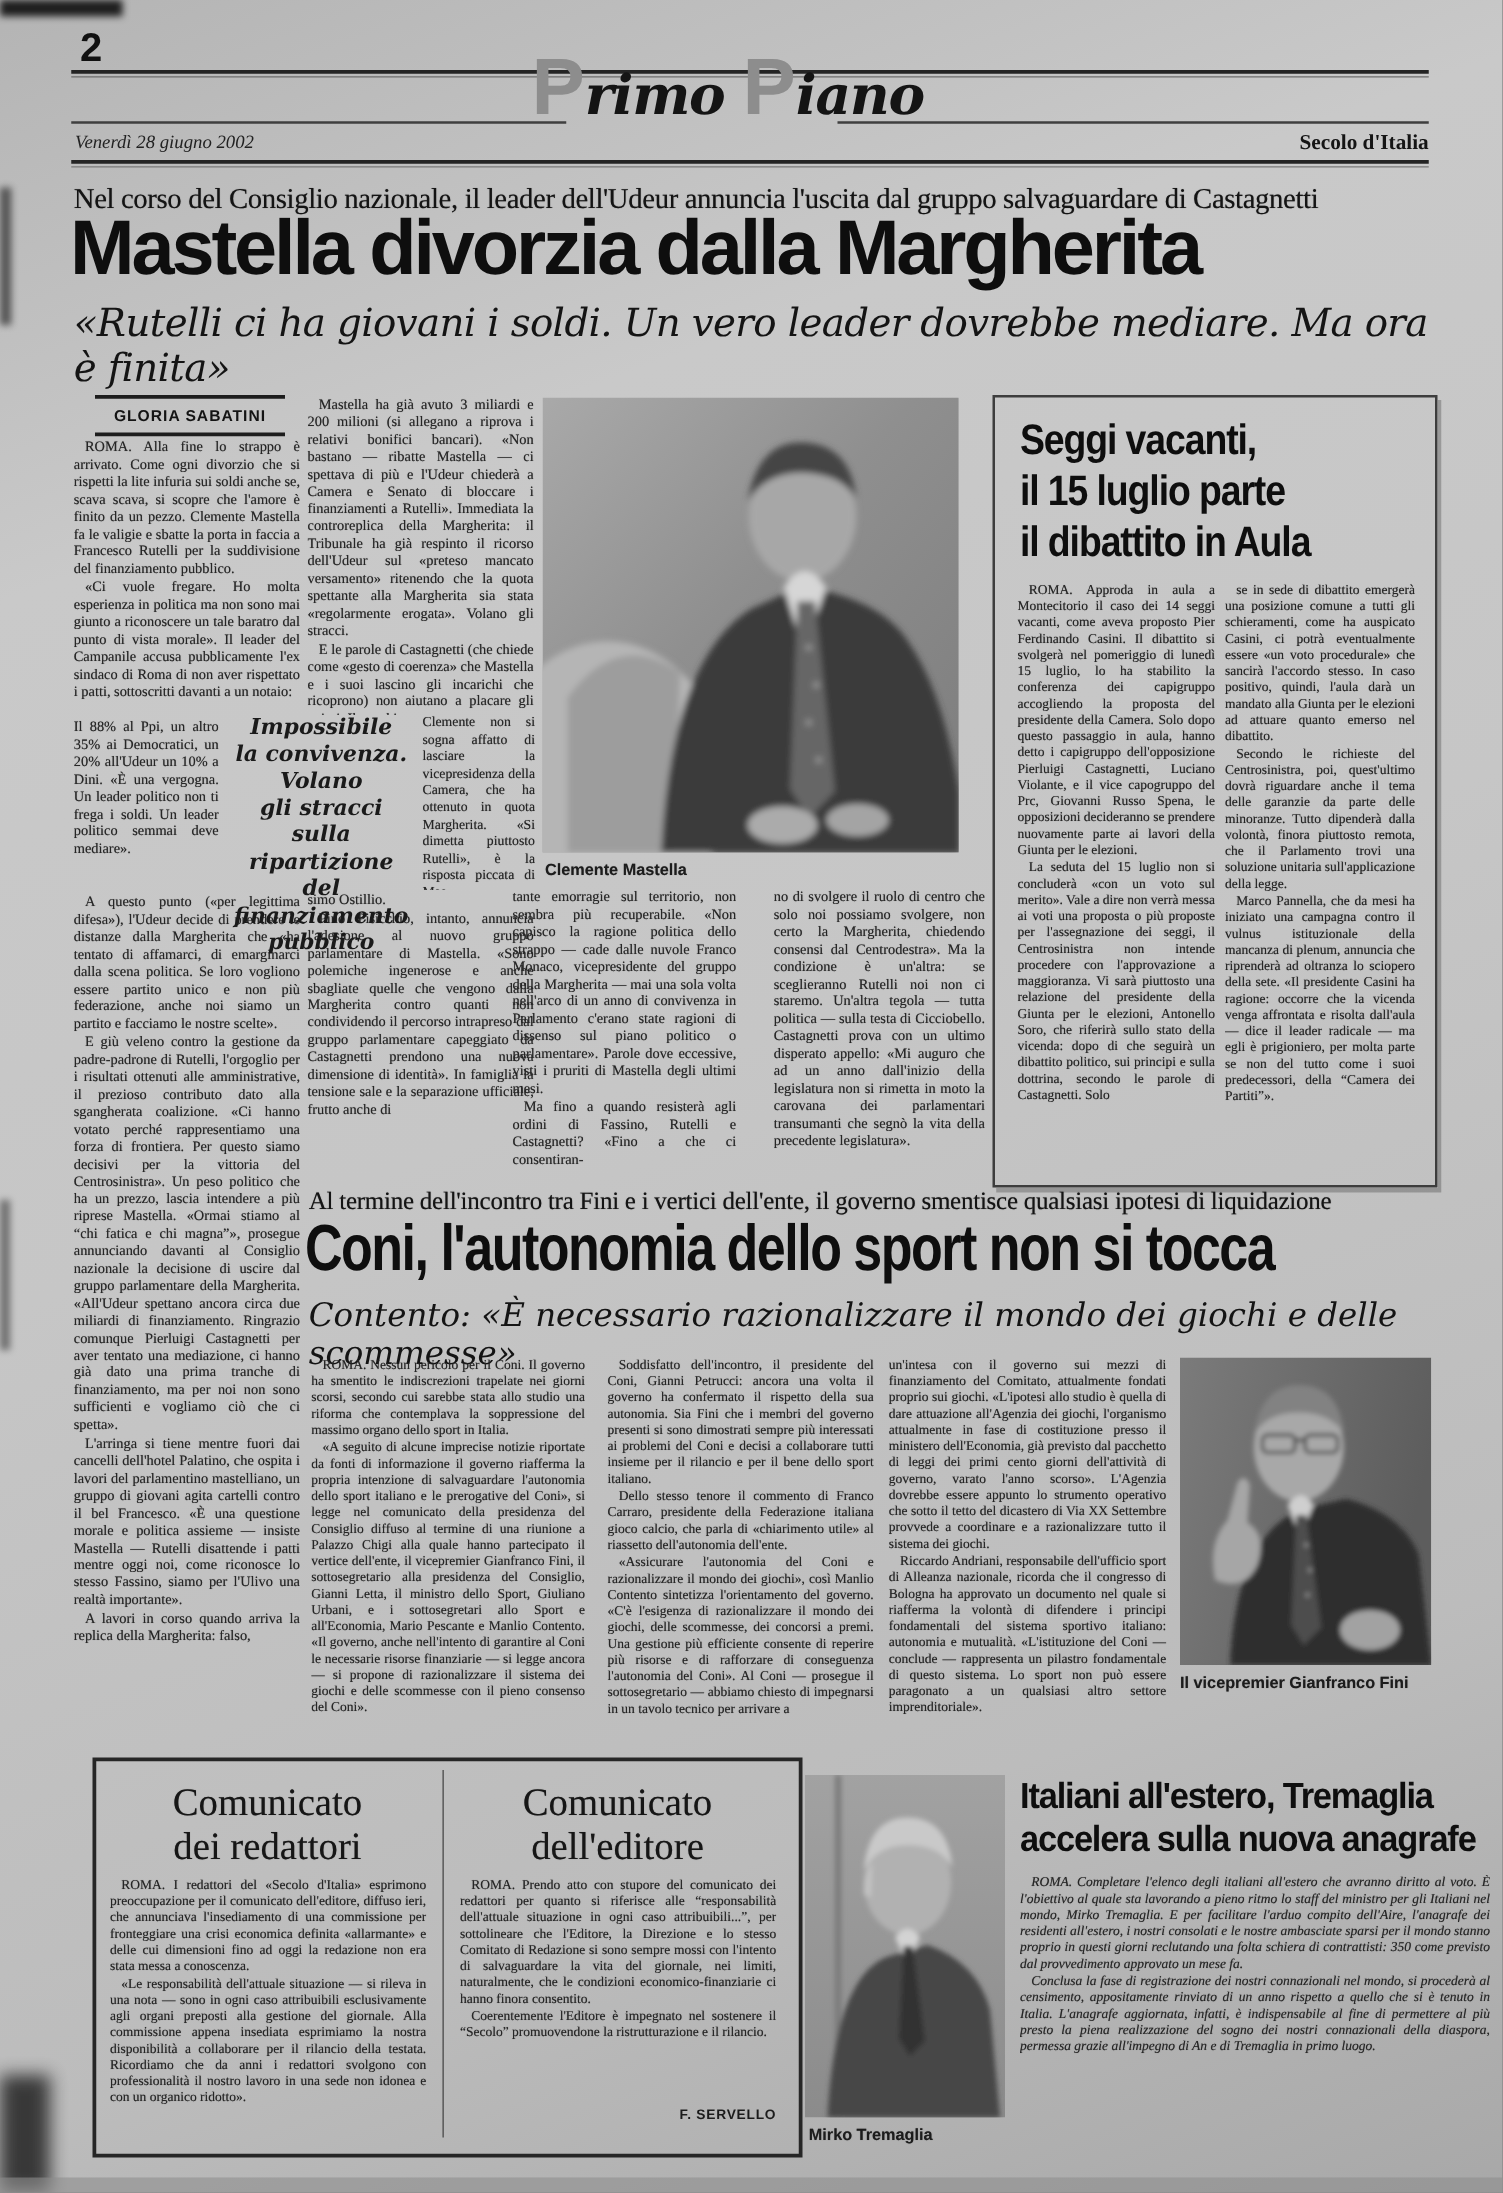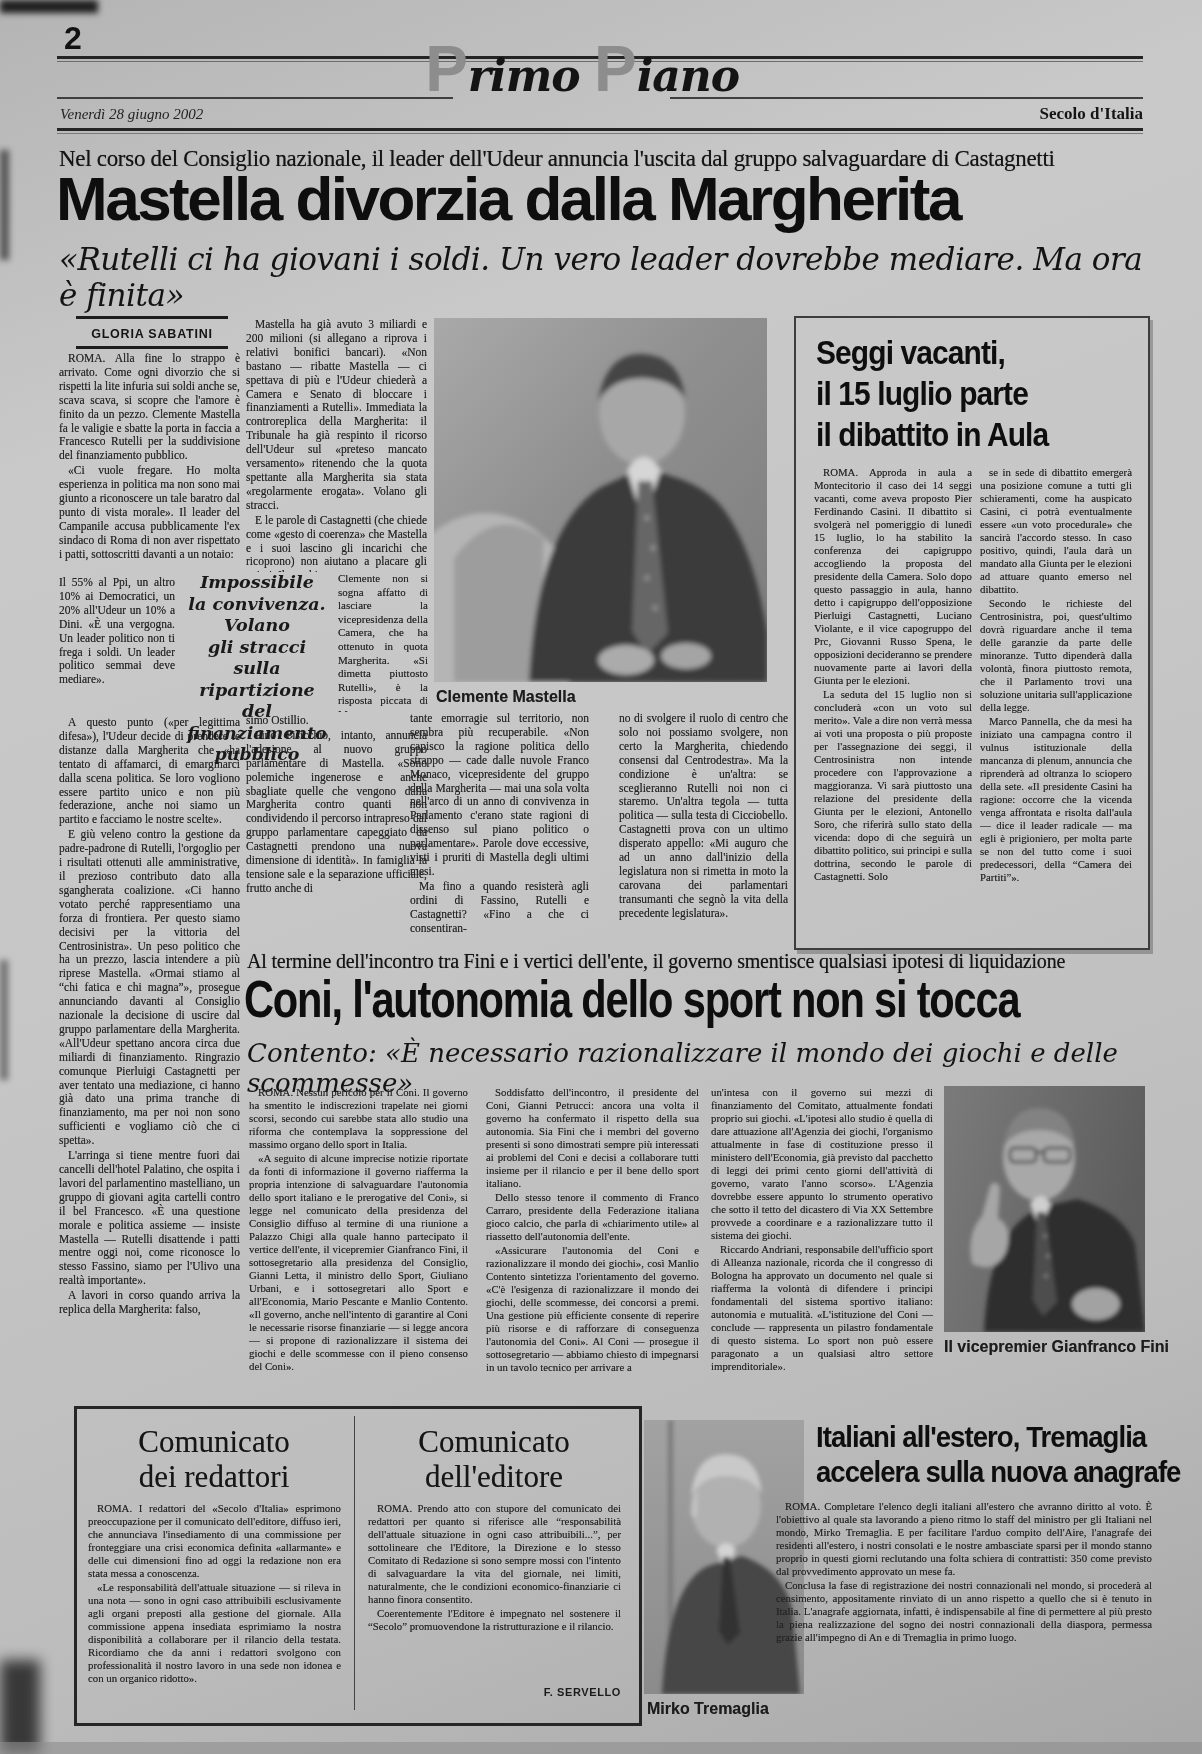--- a/index.html
+++ b/index.html
@@ -8,21 +8,21 @@
         font-family:"Liberation Serif",serif;}
   .abs{position:absolute;}
   .rule{position:absolute;background:#242424;}
   .body{font-family:"Liberation Serif",serif;font-size:11.5px;line-height:13.9px;text-align:justify;
         color:#262626;overflow:hidden;text-shadow:0 0 .6px rgba(25,25,25,.55);}
   .body p{margin:0 0 1px 0;text-indent:9px;}
   .cont p:first-child{text-indent:0;}
   .sm{font-size:10.8px;line-height:13px;}
   .nar{font-size:11px;line-height:13.6px;}
   .sans{font-family:"Liberation Sans",sans-serif;}
-  .caption{font-family:"Liberation Sans",sans-serif;font-weight:bold;font-size:16px;color:#1c1c1c;
+  .caption{font-family:"Liberation Sans",sans-serif;font-weight:bold;font-size:13px;color:#1c1c1c;
            text-shadow:0 0 .6px rgba(25,25,25,.5);}
   .hl{font-family:"Liberation Sans",sans-serif;font-weight:bold;color:#0e0e0e;}
   .kicker{color:#141414;text-shadow:0 0 .7px rgba(20,20,20,.6);}
   .pullquote{font-family:"DejaVu Serif",serif;font-style:italic;font-weight:bold;font-size:17.5px;
              line-height:21.5px;text-align:center;white-space:pre-line;color:#1a1a1a;}
   .serif-title{font-family:"Liberation Serif",serif;font-size:31px;line-height:35px;text-align:center;
                color:#161616;white-space:pre-line;text-shadow:0 0 .6px rgba(25,25,25,.5);}
   .logo-p{font-family:"Liberation Sans",sans-serif;font-weight:bold;font-size:64px;color:#8d8d8d;}
   .logo-rest{font-family:"DejaVu Serif",serif;font-style:italic;font-weight:bold;font-size:44px;
              color:#141414;letter-spacing:-1px;}
@@ -65,21 +65,21 @@
 
   <div class="abs" style="left:76px;top:316px;width:152px;border-top:3px solid #1d1d1d;border-bottom:3px solid #1d1d1d;padding:5px 0 4px;text-align:center;">
     <span class="sans" style="font-weight:bold;font-size:12.5px;letter-spacing:.8px;color:#141414;">GLORIA SABATINI</span>
   </div>
 
   <div class="abs body" style="left:59px;top:352px;width:181px;height:222px;">
       <p>ROMA. Alla fine lo strappo è arrivato. Come ogni divorzio che si rispetti la lite infuria sui soldi anche se, scava scava, si scopre che l'amore è finito da un pezzo. Clemente Mastella fa le valigie e sbatte la porta in faccia a Francesco Rutelli per la suddivisione del finanziamento pubblico.</p>
       <p>«Ci vuole fregare. Ho molta esperienza in politica ma non sono mai giunto a riconoscere un tale baratro dal punto di vista morale». Il leader del Campanile accusa pubblicamente l'ex sindaco di Roma di non aver rispettato i patti, sottoscritti davanti a un notaio:</p>
     </div>
   <div class="abs body cont" style="left:59px;top:576px;width:116px;height:138px;">
-      <p>Il 55% al Ppi, un altro 10% ai Democratici, un 20% all'Udeur un 10% a Dini. «È una vergogna. Un leader politico non ti frega i soldi. Un leader politico semmai deve mediare».</p>
+      <p>Il 88% al Ppi, un altro 35% ai Democratici, un 20% all'Udeur un 10% a Dini. «È una vergogna. Un leader politico non ti frega i soldi. Un leader politico semmai deve mediare».</p>
     </div>
   <div class="abs body" style="left:59px;top:716px;width:181px;height:686px;">
       <p>A questo punto («per legittima difesa»), l'Udeur decide di prendere le distanze dalla Margherita che «ha tentato di affamarci, di emarginarci dalla scena politica. Se loro vogliono essere partito unico e non più federazione, anche noi siamo un partito e facciamo le nostre scelte».</p>
       <p>E giù veleno contro la gestione da padre-padrone di Rutelli, l'orgoglio per i risultati ottenuti alle amministrative, il prezioso contributo dato alla sgangherata coalizione. «Ci hanno votato perché rappresentiamo una forza di frontiera. Per questo siamo decisivi per la vittoria del Centrosinistra». Un peso politico che ha un prezzo, lascia intendere a più riprese Mastella. «Ormai stiamo al “chi fatica e chi magna”», prosegue annunciando davanti al Consiglio nazionale la decisione di uscire dal gruppo parlamentare della Margherita. «All'Udeur spettano ancora circa due miliardi di finanziamento. Ringrazio comunque Pierluigi Castagnetti per aver tentato una mediazione, ci hanno già dato una prima tranche di finanziamento, ma per noi non sono sufficienti e vogliamo ciò che ci spetta».</p>
       <p>L'arringa si tiene mentre fuori dai cancelli dell'hotel Palatino, che ospita i lavori del parlamentino mastelliano, un gruppo di giovani agita cartelli contro il bel Francesco. «È una questione morale e politica assieme — insiste Mastella — Rutelli disattende i patti mentre oggi noi, come riconosce lo stesso Fassino, siamo per l'Ulivo una realtà importante».</p>
       <p>A lavori in corso quando arriva la replica della Margherita: falso,</p>
     </div>
 
   <div class="abs body" style="left:246px;top:318px;width:181px;height:254px;">
       <p>Mastella ha già avuto 3 miliardi e 200 milioni (si allegano a riprova i relativi bonifici bancari). «Non bastano — ribatte Mastella — ci spettava di più e l'Udeur chiederà a Camera e Senato di bloccare i finanziamenti a Rutelli». Immediata la controreplica della Margherita: il Tribunale ha già respinto il ricorso dell'Udeur sul «preteso mancato versamento» ritenendo che la quota spettante alla Margherita sia stata «regolarmente erogata». Volano gli stracci.</p>
@@ -242,18 +242,18 @@
         <path d="M54,70 q-8,10 -7,26 l6,2 z" fill="#c2c2c2"></path>
         <path d="M72,130 l10,22 l10,-22 q-5,-7 -10,-7 q-5,0 -10,7 z" fill="#d3d3d3"></path>
         <path d="M79,137 l7,0 l10,76 l-12,12 l-9,-14 z" fill="#333"></path>
       </g>
     </svg>
   </div>
   <div class="abs caption" style="left:647px;top:1700px;">Mirko Tremaglia</div>
 
   <div class="abs hl" style="left:816px;top:1420px;font-size:29px;line-height:35px;letter-spacing:-1px;white-space:pre-line;transform:scaleX(.95);transform-origin:left top;">Italiani all'estero, Tremaglia
 accelera sulla nuova anagrafe</div>
-  <div class="abs body sm" style="left:776px;top:1500px;width:376px;height:244px;">
+  <div class="abs body sm" style="left:816px;top:1500px;width:376px;height:244px;font-style:italic;">
       <p>ROMA. Completare l'elenco degli italiani all'estero che avranno diritto al voto. È l'obiettivo al quale sta lavorando a pieno ritmo lo staff del ministro per gli Italiani nel mondo, Mirko Tremaglia. E per facilitare l'arduo compito dell'Aire, l'anagrafe dei residenti all'estero, i nostri consolati e le nostre ambasciate sparsi per il mondo stanno proprio in questi giorni reclutando una folta schiera di contrattisti: 350 come previsto dal provvedimento approvato un mese fa.</p>
       <p>Conclusa la fase di registrazione dei nostri connazionali nel mondo, si procederà al censimento, appositamente rinviato di un anno rispetto a quello che si è tenuto in Italia. L'anagrafe aggiornata, infatti, è indispensabile al fine di permettere al più presto la piena realizzazione del sogno dei nostri connazionali della diaspora, permessa grazie all'impegno di An e di Tremaglia in primo luogo.</p>
     </div>
 
 </div>
 
 </body></html>

